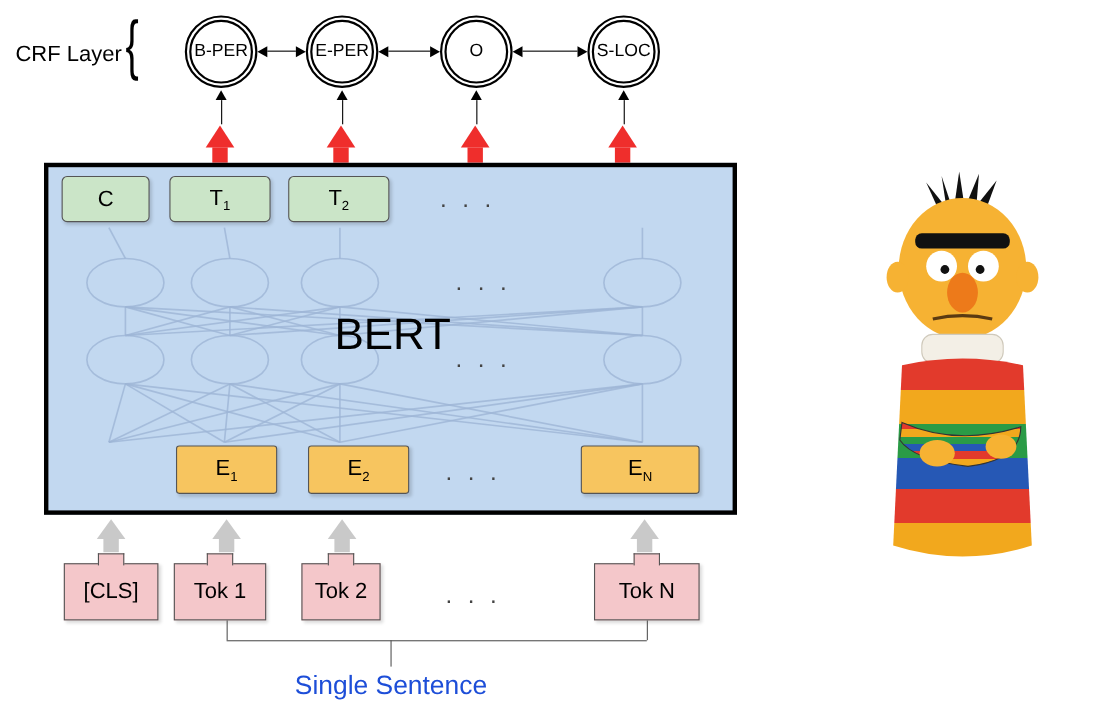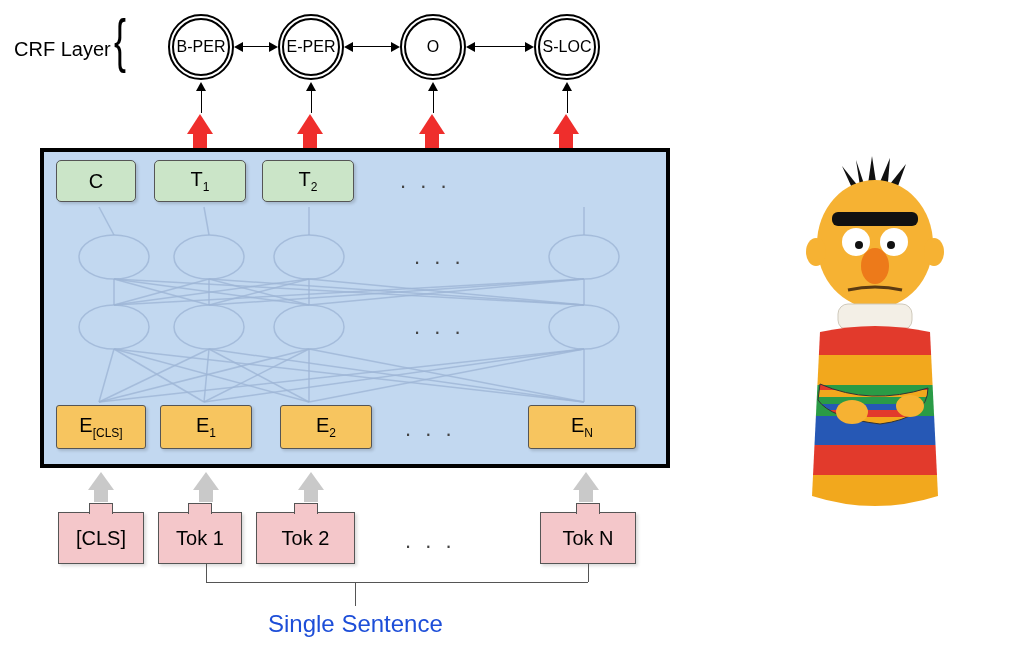--- a/index.html
+++ b/index.html
@@ -146,38 +146,36 @@
       <line class="faint" x1="540" y1="153" x2="70" y2="127"></line>
         <line class="faint" x1="540" y1="153" x2="165" y2="127"></line>
         <line class="faint" x1="540" y1="153" x2="265" y2="127"></line>
         <line class="faint" x1="540" y1="153" x2="540" y2="127"></line>
 
       <line class="faint" x1="70" y1="83" x2="55" y2="55"></line>
         <line class="faint" x1="165" y1="83" x2="160" y2="55"></line>
         <line class="faint" x1="265" y1="83" x2="265" y2="55"></line>
         <line class="faint" x1="540" y1="83" x2="540" y2="55"></line>
     </svg>
+    <div class="abs bert-title" style="left:260px;top:130px">BERT</div>
     <div class="abs ellips" style="left:370px;top:92px">. . .</div>
     <div class="abs ellips" style="left:370px;top:162px">. . .</div>
   </div>
 
   <div class="abs out-cell" style="left:56px;top:160px;width:80px">
       <span>C</span>
     </div>
   <div class="abs out-cell" style="left:154px;top:160px;width:92px">
       <span><span>T</span><span class="sub">1</span></span>
     </div>
   <div class="abs out-cell" style="left:262px;top:160px;width:92px">
       <span><span>T</span><span class="sub">2</span></span>
     </div>
   <div class="abs ellips" style="left:400px;top:168px">. . .</div>
 
-  <div class="abs emb-cell" style="left:56px;top:405px;width:90px">
-      <span><span>E</span><span class="sub">[CLS]</span></span>
-    </div>
   <div class="abs emb-cell" style="left:160px;top:405px;width:92px">
       <span><span>E</span><span class="sub">1</span></span>
     </div>
   <div class="abs emb-cell" style="left:280px;top:405px;width:92px">
       <span><span>E</span><span class="sub">2</span></span>
     </div>
   <div class="abs ellips" style="left:405px;top:416px">. . .</div>
   <div class="abs emb-cell" style="left:528px;top:405px;width:108px">
       <span><span>E</span><span class="sub">N</span></span>
     </div>
@@ -200,21 +198,21 @@
     </div>
 
   <div class="abs tok-cell" style="left:58px;top:512px;width:86px">
       <div class="tok-tab"></div>
       <span>[CLS]</span>
     </div>
   <div class="abs tok-cell" style="left:158px;top:512px;width:84px">
       <div class="tok-tab"></div>
       <span>Tok 1</span>
     </div>
-  <div class="abs tok-cell" style="left:256px;top:512px;width:99px">
+  <div class="abs tok-cell" style="left:274px;top:512px;width:72px">
       <div class="tok-tab"></div>
       <span>Tok 2</span>
     </div>
   <div class="abs ellips" style="left:405px;top:528px">. . .</div>
   <div class="abs tok-cell" style="left:540px;top:512px;width:96px">
       <div class="tok-tab"></div>
       <span>Tok N</span>
     </div>
 
   <div class="abs v-line" style="left:206px;top:564px;height:18px"></div>

